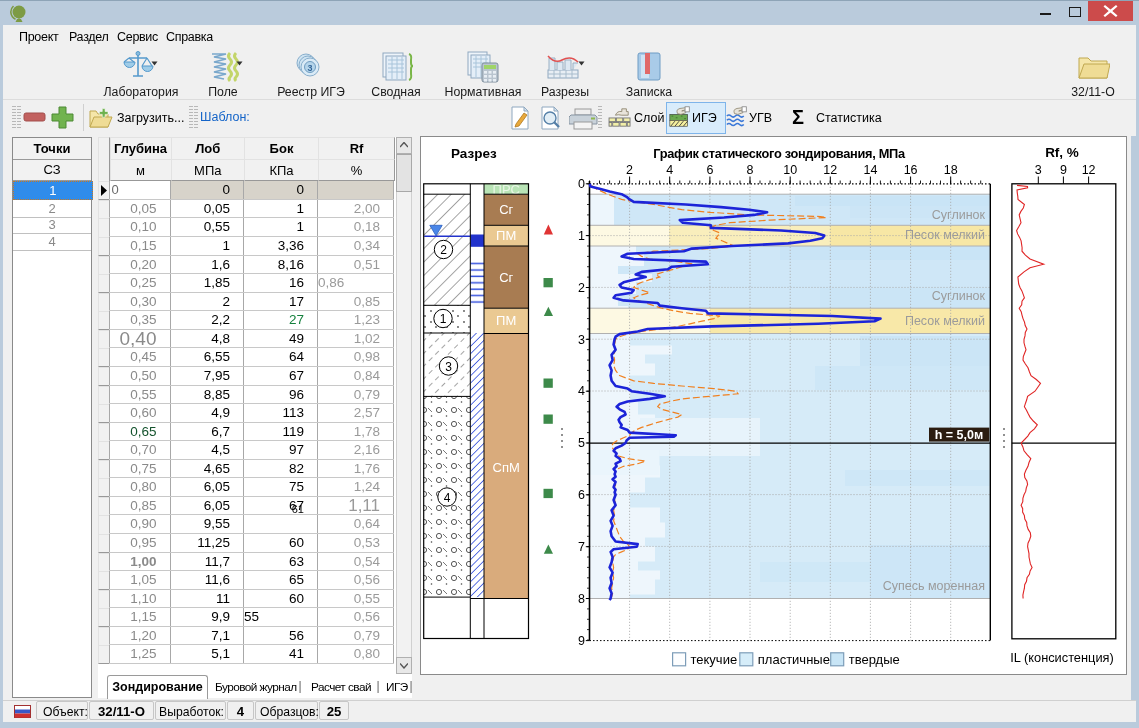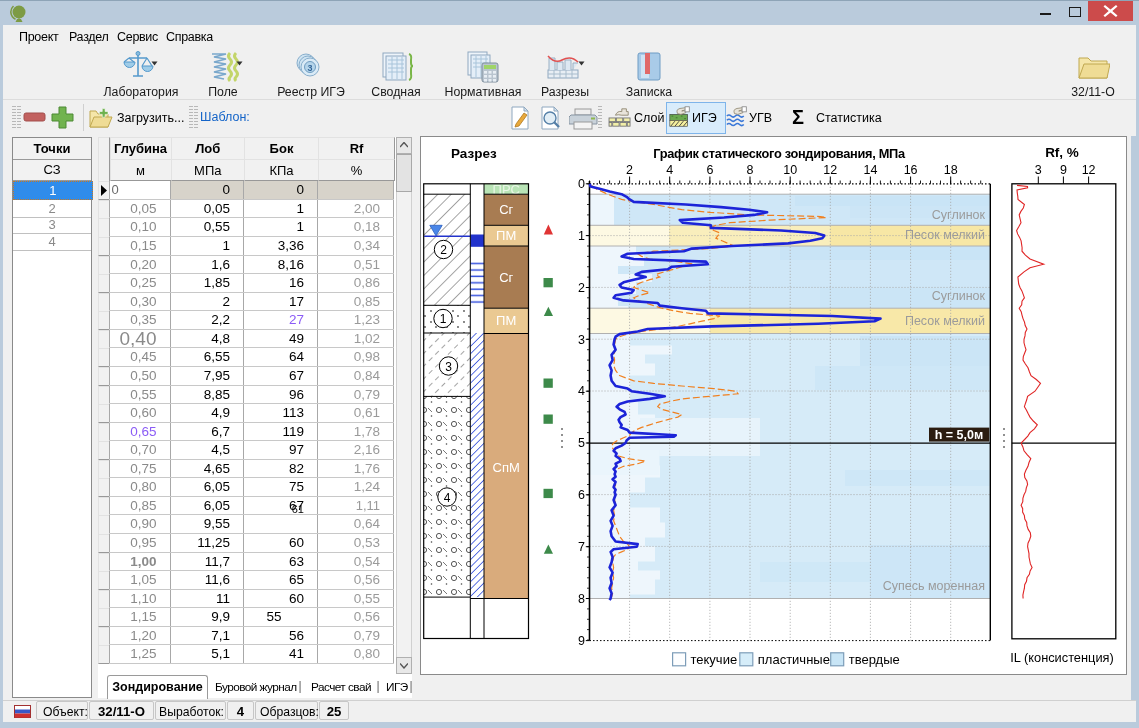--- a/index.html
+++ b/index.html
@@ -268,30 +268,30 @@
 <div style="position:absolute;left:220.5px;top:100.0px;width:76.0px;height:18.6px;font-size:13.5px;font-weight:normal;color:#9a9a9a;text-align:right;line-height:18.6px;padding-right:14px;box-sizing:border-box;">0,34</div>
 <div style="position:absolute;left:0;top:118.5px;width:10.5px;height:17.2px;border:1px solid;border-color:#e2e2e2 #989898 #989898 #e2e2e2;background:#f1f1f1;"></div>
 <div style="position:absolute;left:12px;top:118.5px;width:61.0px;height:18.6px;font-size:13.5px;font-weight:normal;color:#8a8a8a;text-align:right;line-height:18.6px;padding-right:14px;box-sizing:border-box;">0,20</div>
 <div style="position:absolute;left:73px;top:118.5px;width:73.5px;height:18.6px;font-size:13.5px;font-weight:normal;color:#000;text-align:right;line-height:18.6px;padding-right:14px;box-sizing:border-box;">1,6</div>
 <div style="position:absolute;left:146.5px;top:118.5px;width:74.0px;height:18.6px;font-size:13.5px;font-weight:normal;color:#000;text-align:right;line-height:18.6px;padding-right:14px;box-sizing:border-box;">8,16</div>
 <div style="position:absolute;left:220.5px;top:118.5px;width:76.0px;height:18.6px;font-size:13.5px;font-weight:normal;color:#9a9a9a;text-align:right;line-height:18.6px;padding-right:14px;box-sizing:border-box;">0,51</div>
 <div style="position:absolute;left:0;top:137.1px;width:10.5px;height:17.2px;border:1px solid;border-color:#e2e2e2 #989898 #989898 #e2e2e2;background:#f1f1f1;"></div>
 <div style="position:absolute;left:12px;top:137.1px;width:61.0px;height:18.6px;font-size:13.5px;font-weight:normal;color:#8a8a8a;text-align:right;line-height:18.6px;padding-right:14px;box-sizing:border-box;">0,25</div>
 <div style="position:absolute;left:73px;top:137.1px;width:73.5px;height:18.6px;font-size:13.5px;font-weight:normal;color:#000;text-align:right;line-height:18.6px;padding-right:14px;box-sizing:border-box;">1,85</div>
 <div style="position:absolute;left:146.5px;top:137.1px;width:74.0px;height:18.6px;font-size:13.5px;font-weight:normal;color:#000;text-align:right;line-height:18.6px;padding-right:14px;box-sizing:border-box;">16</div>
-<div style="position:absolute;left:220.5px;top:137.1px;width:76.0px;height:18.6px;font-size:13.5px;font-weight:normal;color:#9a9a9a;text-align:right;line-height:18.6px;padding-right:14px;box-sizing:border-box;">0,86</div>
+<div style="position:absolute;left:220.5px;top:137.1px;width:76.0px;height:18.6px;font-size:13.5px;font-weight:normal;color:#9a9a9a;line-height:18.6px;padding-right:14px;box-sizing:border-box;">0,86</div>
 <div style="position:absolute;left:0;top:155.7px;width:10.5px;height:17.2px;border:1px solid;border-color:#e2e2e2 #989898 #989898 #e2e2e2;background:#f1f1f1;"></div>
 <div style="position:absolute;left:12px;top:155.7px;width:61.0px;height:18.6px;font-size:13.5px;font-weight:normal;color:#8a8a8a;text-align:right;line-height:18.6px;padding-right:14px;box-sizing:border-box;">0,30</div>
 <div style="position:absolute;left:73px;top:155.7px;width:73.5px;height:18.6px;font-size:13.5px;font-weight:normal;color:#000;text-align:right;line-height:18.6px;padding-right:14px;box-sizing:border-box;">2</div>
 <div style="position:absolute;left:146.5px;top:155.7px;width:74.0px;height:18.6px;font-size:13.5px;font-weight:normal;color:#000;text-align:right;line-height:18.6px;padding-right:14px;box-sizing:border-box;">17</div>
 <div style="position:absolute;left:220.5px;top:155.7px;width:76.0px;height:18.6px;font-size:13.5px;font-weight:normal;color:#9a9a9a;text-align:right;line-height:18.6px;padding-right:14px;box-sizing:border-box;">0,85</div>
 <div style="position:absolute;left:0;top:174.2px;width:10.5px;height:17.2px;border:1px solid;border-color:#e2e2e2 #989898 #989898 #e2e2e2;background:#f1f1f1;"></div>
 <div style="position:absolute;left:12px;top:174.2px;width:61.0px;height:18.6px;font-size:13.5px;font-weight:normal;color:#8a8a8a;text-align:right;line-height:18.6px;padding-right:14px;box-sizing:border-box;">0,35</div>
 <div style="position:absolute;left:73px;top:174.2px;width:73.5px;height:18.6px;font-size:13.5px;font-weight:normal;color:#000;text-align:right;line-height:18.6px;padding-right:14px;box-sizing:border-box;">2,2</div>
-<div style="position:absolute;left:146.5px;top:174.2px;width:74.0px;height:18.6px;font-size:13.5px;font-weight:normal;color:#8b5cf6;text-align:right;line-height:18.6px;padding-right:14px;box-sizing:border-box;">27</div>
+<div style="position:absolute;left:146.5px;top:174.2px;width:74.0px;height:18.6px;font-size:13.5px;font-weight:normal;color:#15803d;text-align:right;line-height:18.6px;padding-right:14px;box-sizing:border-box;">27</div>
 <div style="position:absolute;left:220.5px;top:174.2px;width:76.0px;height:18.6px;font-size:13.5px;font-weight:normal;color:#9a9a9a;text-align:right;line-height:18.6px;padding-right:14px;box-sizing:border-box;">1,23</div>
 <div style="position:absolute;left:0;top:192.8px;width:10.5px;height:17.2px;border:1px solid;border-color:#e2e2e2 #989898 #989898 #e2e2e2;background:#f1f1f1;"></div>
 <div style="position:absolute;left:12px;top:192.8px;width:61.0px;height:18.6px;font-size:19px;font-weight:normal;color:#8a8a8a;text-align:right;line-height:18.6px;padding-right:14px;box-sizing:border-box;">0,40</div>
 <div style="position:absolute;left:73px;top:192.8px;width:73.5px;height:18.6px;font-size:13.5px;font-weight:normal;color:#000;text-align:right;line-height:18.6px;padding-right:14px;box-sizing:border-box;">4,8</div>
 <div style="position:absolute;left:146.5px;top:192.8px;width:74.0px;height:18.6px;font-size:13.5px;font-weight:normal;color:#000;text-align:right;line-height:18.6px;padding-right:14px;box-sizing:border-box;">49</div>
 <div style="position:absolute;left:220.5px;top:192.8px;width:76.0px;height:18.6px;font-size:13.5px;font-weight:normal;color:#9a9a9a;text-align:right;line-height:18.6px;padding-right:14px;box-sizing:border-box;">1,02</div>
 <div style="position:absolute;left:0;top:211.3px;width:10.5px;height:17.2px;border:1px solid;border-color:#e2e2e2 #989898 #989898 #e2e2e2;background:#f1f1f1;"></div>
 <div style="position:absolute;left:12px;top:211.3px;width:61.0px;height:18.6px;font-size:13.5px;font-weight:normal;color:#8a8a8a;text-align:right;line-height:18.6px;padding-right:14px;box-sizing:border-box;">0,45</div>
 <div style="position:absolute;left:73px;top:211.3px;width:73.5px;height:18.6px;font-size:13.5px;font-weight:normal;color:#000;text-align:right;line-height:18.6px;padding-right:14px;box-sizing:border-box;">6,55</div>
 <div style="position:absolute;left:146.5px;top:211.3px;width:74.0px;height:18.6px;font-size:13.5px;font-weight:normal;color:#000;text-align:right;line-height:18.6px;padding-right:14px;box-sizing:border-box;">64</div>
@@ -303,23 +303,23 @@
 <div style="position:absolute;left:220.5px;top:229.9px;width:76.0px;height:18.6px;font-size:13.5px;font-weight:normal;color:#9a9a9a;text-align:right;line-height:18.6px;padding-right:14px;box-sizing:border-box;">0,84</div>
 <div style="position:absolute;left:0;top:248.5px;width:10.5px;height:17.2px;border:1px solid;border-color:#e2e2e2 #989898 #989898 #e2e2e2;background:#f1f1f1;"></div>
 <div style="position:absolute;left:12px;top:248.5px;width:61.0px;height:18.6px;font-size:13.5px;font-weight:normal;color:#8a8a8a;text-align:right;line-height:18.6px;padding-right:14px;box-sizing:border-box;">0,55</div>
 <div style="position:absolute;left:73px;top:248.5px;width:73.5px;height:18.6px;font-size:13.5px;font-weight:normal;color:#000;text-align:right;line-height:18.6px;padding-right:14px;box-sizing:border-box;">8,85</div>
 <div style="position:absolute;left:146.5px;top:248.5px;width:74.0px;height:18.6px;font-size:13.5px;font-weight:normal;color:#000;text-align:right;line-height:18.6px;padding-right:14px;box-sizing:border-box;">96</div>
 <div style="position:absolute;left:220.5px;top:248.5px;width:76.0px;height:18.6px;font-size:13.5px;font-weight:normal;color:#9a9a9a;text-align:right;line-height:18.6px;padding-right:14px;box-sizing:border-box;">0,79</div>
 <div style="position:absolute;left:0;top:267.0px;width:10.5px;height:17.2px;border:1px solid;border-color:#e2e2e2 #989898 #989898 #e2e2e2;background:#f1f1f1;"></div>
 <div style="position:absolute;left:12px;top:267.0px;width:61.0px;height:18.6px;font-size:13.5px;font-weight:normal;color:#8a8a8a;text-align:right;line-height:18.6px;padding-right:14px;box-sizing:border-box;">0,60</div>
 <div style="position:absolute;left:73px;top:267.0px;width:73.5px;height:18.6px;font-size:13.5px;font-weight:normal;color:#000;text-align:right;line-height:18.6px;padding-right:14px;box-sizing:border-box;">4,9</div>
 <div style="position:absolute;left:146.5px;top:267.0px;width:74.0px;height:18.6px;font-size:13.5px;font-weight:normal;color:#000;text-align:right;line-height:18.6px;padding-right:14px;box-sizing:border-box;">113</div>
-<div style="position:absolute;left:220.5px;top:267.0px;width:76.0px;height:18.6px;font-size:13.5px;font-weight:normal;color:#9a9a9a;text-align:right;line-height:18.6px;padding-right:14px;box-sizing:border-box;">0,61</div>
+<div style="position:absolute;left:220.5px;top:267.0px;width:76.0px;height:18.6px;font-size:13.5px;font-weight:normal;color:#9a9a9a;text-align:right;line-height:18.6px;padding-right:14px;box-sizing:border-box;">2,57</div>
 <div style="position:absolute;left:0;top:285.6px;width:10.5px;height:17.2px;border:1px solid;border-color:#e2e2e2 #989898 #989898 #e2e2e2;background:#f1f1f1;"></div>
-<div style="position:absolute;left:12px;top:285.6px;width:61.0px;height:18.6px;font-size:13.5px;font-weight:normal;color:#8b5cf6;text-align:right;line-height:18.6px;padding-right:14px;box-sizing:border-box;">0,65</div>
+<div style="position:absolute;left:12px;top:285.6px;width:61.0px;height:18.6px;font-size:13.5px;font-weight:normal;color:#14532d;text-align:right;line-height:18.6px;padding-right:14px;box-sizing:border-box;">0,65</div>
 <div style="position:absolute;left:73px;top:285.6px;width:73.5px;height:18.6px;font-size:13.5px;font-weight:normal;color:#000;text-align:right;line-height:18.6px;padding-right:14px;box-sizing:border-box;">6,7</div>
 <div style="position:absolute;left:146.5px;top:285.6px;width:74.0px;height:18.6px;font-size:13.5px;font-weight:normal;color:#000;text-align:right;line-height:18.6px;padding-right:14px;box-sizing:border-box;">119</div>
 <div style="position:absolute;left:220.5px;top:285.6px;width:76.0px;height:18.6px;font-size:13.5px;font-weight:normal;color:#9a9a9a;text-align:right;line-height:18.6px;padding-right:14px;box-sizing:border-box;">1,78</div>
 <div style="position:absolute;left:0;top:304.1px;width:10.5px;height:17.2px;border:1px solid;border-color:#e2e2e2 #989898 #989898 #e2e2e2;background:#f1f1f1;"></div>
 <div style="position:absolute;left:12px;top:304.1px;width:61.0px;height:18.6px;font-size:13.5px;font-weight:normal;color:#8a8a8a;text-align:right;line-height:18.6px;padding-right:14px;box-sizing:border-box;">0,70</div>
 <div style="position:absolute;left:73px;top:304.1px;width:73.5px;height:18.6px;font-size:13.5px;font-weight:normal;color:#000;text-align:right;line-height:18.6px;padding-right:14px;box-sizing:border-box;">4,5</div>
 <div style="position:absolute;left:146.5px;top:304.1px;width:74.0px;height:18.6px;font-size:13.5px;font-weight:normal;color:#000;text-align:right;line-height:18.6px;padding-right:14px;box-sizing:border-box;">97</div>
 <div style="position:absolute;left:220.5px;top:304.1px;width:76.0px;height:18.6px;font-size:13.5px;font-weight:normal;color:#9a9a9a;text-align:right;line-height:18.6px;padding-right:14px;box-sizing:border-box;">2,16</div>
 <div style="position:absolute;left:0;top:322.7px;width:10.5px;height:17.2px;border:1px solid;border-color:#e2e2e2 #989898 #989898 #e2e2e2;background:#f1f1f1;"></div>
 <div style="position:absolute;left:12px;top:322.7px;width:61.0px;height:18.6px;font-size:13.5px;font-weight:normal;color:#8a8a8a;text-align:right;line-height:18.6px;padding-right:14px;box-sizing:border-box;">0,75</div>
@@ -328,21 +328,21 @@
 <div style="position:absolute;left:220.5px;top:322.7px;width:76.0px;height:18.6px;font-size:13.5px;font-weight:normal;color:#9a9a9a;text-align:right;line-height:18.6px;padding-right:14px;box-sizing:border-box;">1,76</div>
 <div style="position:absolute;left:0;top:341.3px;width:10.5px;height:17.2px;border:1px solid;border-color:#e2e2e2 #989898 #989898 #e2e2e2;background:#f1f1f1;"></div>
 <div style="position:absolute;left:12px;top:341.3px;width:61.0px;height:18.6px;font-size:13.5px;font-weight:normal;color:#8a8a8a;text-align:right;line-height:18.6px;padding-right:14px;box-sizing:border-box;">0,80</div>
 <div style="position:absolute;left:73px;top:341.3px;width:73.5px;height:18.6px;font-size:13.5px;font-weight:normal;color:#000;text-align:right;line-height:18.6px;padding-right:14px;box-sizing:border-box;">6,05</div>
 <div style="position:absolute;left:146.5px;top:341.3px;width:74.0px;height:18.6px;font-size:13.5px;font-weight:normal;color:#000;text-align:right;line-height:18.6px;padding-right:14px;box-sizing:border-box;">75</div>
 <div style="position:absolute;left:220.5px;top:341.3px;width:76.0px;height:18.6px;font-size:13.5px;font-weight:normal;color:#9a9a9a;text-align:right;line-height:18.6px;padding-right:14px;box-sizing:border-box;">1,24</div>
 <div style="position:absolute;left:0;top:359.8px;width:10.5px;height:17.2px;border:1px solid;border-color:#e2e2e2 #989898 #989898 #e2e2e2;background:#f1f1f1;"></div>
 <div style="position:absolute;left:12px;top:359.8px;width:61.0px;height:18.6px;font-size:13.5px;font-weight:normal;color:#8a8a8a;text-align:right;line-height:18.6px;padding-right:14px;box-sizing:border-box;">0,85</div>
 <div style="position:absolute;left:73px;top:359.8px;width:73.5px;height:18.6px;font-size:13.5px;font-weight:normal;color:#000;text-align:right;line-height:18.6px;padding-right:14px;box-sizing:border-box;">6,05</div>
 <div style="position:absolute;left:146.5px;top:359.8px;width:74.0px;height:18.6px;font-size:13.5px;font-weight:normal;color:#000;text-align:right;line-height:18.6px;padding-right:14px;box-sizing:border-box;">67</div>
-<div style="position:absolute;left:220.5px;top:359.8px;width:76.0px;height:18.6px;font-size:13px;font-weight:normal;color:#9a9a9a;text-align:right;line-height:18.6px;padding-right:14px;box-sizing:border-box;">1,11</div>
+<div style="position:absolute;left:220.5px;top:359.8px;width:76.0px;height:18.6px;font-size:17px;font-weight:normal;color:#9a9a9a;text-align:right;line-height:18.6px;padding-right:14px;box-sizing:border-box;">1,11</div>
 <div style="position:absolute;left:0;top:378.4px;width:10.5px;height:17.2px;border:1px solid;border-color:#e2e2e2 #989898 #989898 #e2e2e2;background:#f1f1f1;"></div>
 <div style="position:absolute;left:12px;top:378.4px;width:61.0px;height:18.6px;font-size:13.5px;font-weight:normal;color:#8a8a8a;text-align:right;line-height:18.6px;padding-right:14px;box-sizing:border-box;">0,90</div>
 <div style="position:absolute;left:73px;top:378.4px;width:73.5px;height:18.6px;font-size:13.5px;font-weight:normal;color:#000;text-align:right;line-height:18.6px;padding-right:14px;box-sizing:border-box;">9,55</div>
 <div style="position:absolute;left:146.5px;top:363px;width:74.0px;height:18.6px;font-size:11px;font-weight:normal;color:#000;text-align:right;line-height:18.6px;padding-right:14px;box-sizing:border-box;">61</div>
 <div style="position:absolute;left:220.5px;top:378.4px;width:76.0px;height:18.6px;font-size:13.5px;font-weight:normal;color:#9a9a9a;text-align:right;line-height:18.6px;padding-right:14px;box-sizing:border-box;">0,64</div>
 <div style="position:absolute;left:0;top:396.9px;width:10.5px;height:17.2px;border:1px solid;border-color:#e2e2e2 #989898 #989898 #e2e2e2;background:#f1f1f1;"></div>
 <div style="position:absolute;left:12px;top:396.9px;width:61.0px;height:18.6px;font-size:13.5px;font-weight:normal;color:#8a8a8a;text-align:right;line-height:18.6px;padding-right:14px;box-sizing:border-box;">0,95</div>
 <div style="position:absolute;left:73px;top:396.9px;width:73.5px;height:18.6px;font-size:13.5px;font-weight:normal;color:#000;text-align:right;line-height:18.6px;padding-right:14px;box-sizing:border-box;">11,25</div>
 <div style="position:absolute;left:146.5px;top:396.9px;width:74.0px;height:18.6px;font-size:13.5px;font-weight:normal;color:#000;text-align:right;line-height:18.6px;padding-right:14px;box-sizing:border-box;">60</div>
 <div style="position:absolute;left:220.5px;top:396.9px;width:76.0px;height:18.6px;font-size:13.5px;font-weight:normal;color:#9a9a9a;text-align:right;line-height:18.6px;padding-right:14px;box-sizing:border-box;">0,53</div>
@@ -357,21 +357,21 @@
 <div style="position:absolute;left:146.5px;top:434.1px;width:74.0px;height:18.6px;font-size:13.5px;font-weight:normal;color:#000;text-align:right;line-height:18.6px;padding-right:14px;box-sizing:border-box;">65</div>
 <div style="position:absolute;left:220.5px;top:434.1px;width:76.0px;height:18.6px;font-size:13.5px;font-weight:normal;color:#9a9a9a;text-align:right;line-height:18.6px;padding-right:14px;box-sizing:border-box;">0,56</div>
 <div style="position:absolute;left:0;top:452.6px;width:10.5px;height:17.2px;border:1px solid;border-color:#e2e2e2 #989898 #989898 #e2e2e2;background:#f1f1f1;"></div>
 <div style="position:absolute;left:12px;top:452.6px;width:61.0px;height:18.6px;font-size:13.5px;font-weight:normal;color:#8a8a8a;text-align:right;line-height:18.6px;padding-right:14px;box-sizing:border-box;">1,10</div>
 <div style="position:absolute;left:73px;top:452.6px;width:73.5px;height:18.6px;font-size:13.5px;font-weight:normal;color:#000;text-align:right;line-height:18.6px;padding-right:14px;box-sizing:border-box;">11</div>
 <div style="position:absolute;left:146.5px;top:452.6px;width:74.0px;height:18.6px;font-size:13.5px;font-weight:normal;color:#000;text-align:right;line-height:18.6px;padding-right:14px;box-sizing:border-box;">60</div>
 <div style="position:absolute;left:220.5px;top:452.6px;width:76.0px;height:18.6px;font-size:13.5px;font-weight:normal;color:#9a9a9a;text-align:right;line-height:18.6px;padding-right:14px;box-sizing:border-box;">0,55</div>
 <div style="position:absolute;left:0;top:471.2px;width:10.5px;height:17.2px;border:1px solid;border-color:#e2e2e2 #989898 #989898 #e2e2e2;background:#f1f1f1;"></div>
 <div style="position:absolute;left:12px;top:471.2px;width:61.0px;height:18.6px;font-size:13.5px;font-weight:normal;color:#8a8a8a;text-align:right;line-height:18.6px;padding-right:14px;box-sizing:border-box;">1,15</div>
 <div style="position:absolute;left:73px;top:471.2px;width:73.5px;height:18.6px;font-size:13.5px;font-weight:normal;color:#000;text-align:right;line-height:18.6px;padding-right:14px;box-sizing:border-box;">9,9</div>
-<div style="position:absolute;left:146.5px;top:471.2px;width:74.0px;height:18.6px;font-size:13.5px;font-weight:normal;color:#000;text-align:center;line-height:18.6px;padding-right:14px;box-sizing:border-box;">55</div>
+<div style="position:absolute;left:146.5px;top:471.2px;width:74.0px;height:18.6px;font-size:13.5px;font-weight:normal;color:#000;text-align:left;line-height:18.6px;padding-right:14px;box-sizing:border-box;">55</div>
 <div style="position:absolute;left:220.5px;top:471.2px;width:76.0px;height:18.6px;font-size:13.5px;font-weight:normal;color:#9a9a9a;text-align:right;line-height:18.6px;padding-right:14px;box-sizing:border-box;">0,56</div>
 <div style="position:absolute;left:0;top:489.7px;width:10.5px;height:17.2px;border:1px solid;border-color:#e2e2e2 #989898 #989898 #e2e2e2;background:#f1f1f1;"></div>
 <div style="position:absolute;left:12px;top:489.7px;width:61.0px;height:18.6px;font-size:13.5px;font-weight:normal;color:#8a8a8a;text-align:right;line-height:18.6px;padding-right:14px;box-sizing:border-box;">1,20</div>
 <div style="position:absolute;left:73px;top:489.7px;width:73.5px;height:18.6px;font-size:13.5px;font-weight:normal;color:#000;text-align:right;line-height:18.6px;padding-right:14px;box-sizing:border-box;">7,1</div>
 <div style="position:absolute;left:146.5px;top:489.7px;width:74.0px;height:18.6px;font-size:13.5px;font-weight:normal;color:#000;text-align:right;line-height:18.6px;padding-right:14px;box-sizing:border-box;">56</div>
 <div style="position:absolute;left:220.5px;top:489.7px;width:76.0px;height:18.6px;font-size:13.5px;font-weight:normal;color:#9a9a9a;text-align:right;line-height:18.6px;padding-right:14px;box-sizing:border-box;">0,79</div>
 <div style="position:absolute;left:0;top:508.3px;width:10.5px;height:17.2px;border:1px solid;border-color:#e2e2e2 #989898 #989898 #e2e2e2;background:#f1f1f1;"></div>
 <div style="position:absolute;left:12px;top:508.3px;width:61.0px;height:18.6px;font-size:13.5px;font-weight:normal;color:#8a8a8a;text-align:right;line-height:18.6px;padding-right:14px;box-sizing:border-box;">1,25</div>
 <div style="position:absolute;left:73px;top:508.3px;width:73.5px;height:18.6px;font-size:13.5px;font-weight:normal;color:#000;text-align:right;line-height:18.6px;padding-right:14px;box-sizing:border-box;">5,1</div>
 <div style="position:absolute;left:146.5px;top:508.3px;width:74.0px;height:18.6px;font-size:13.5px;font-weight:normal;color:#000;text-align:right;line-height:18.6px;padding-right:14px;box-sizing:border-box;">41</div>

